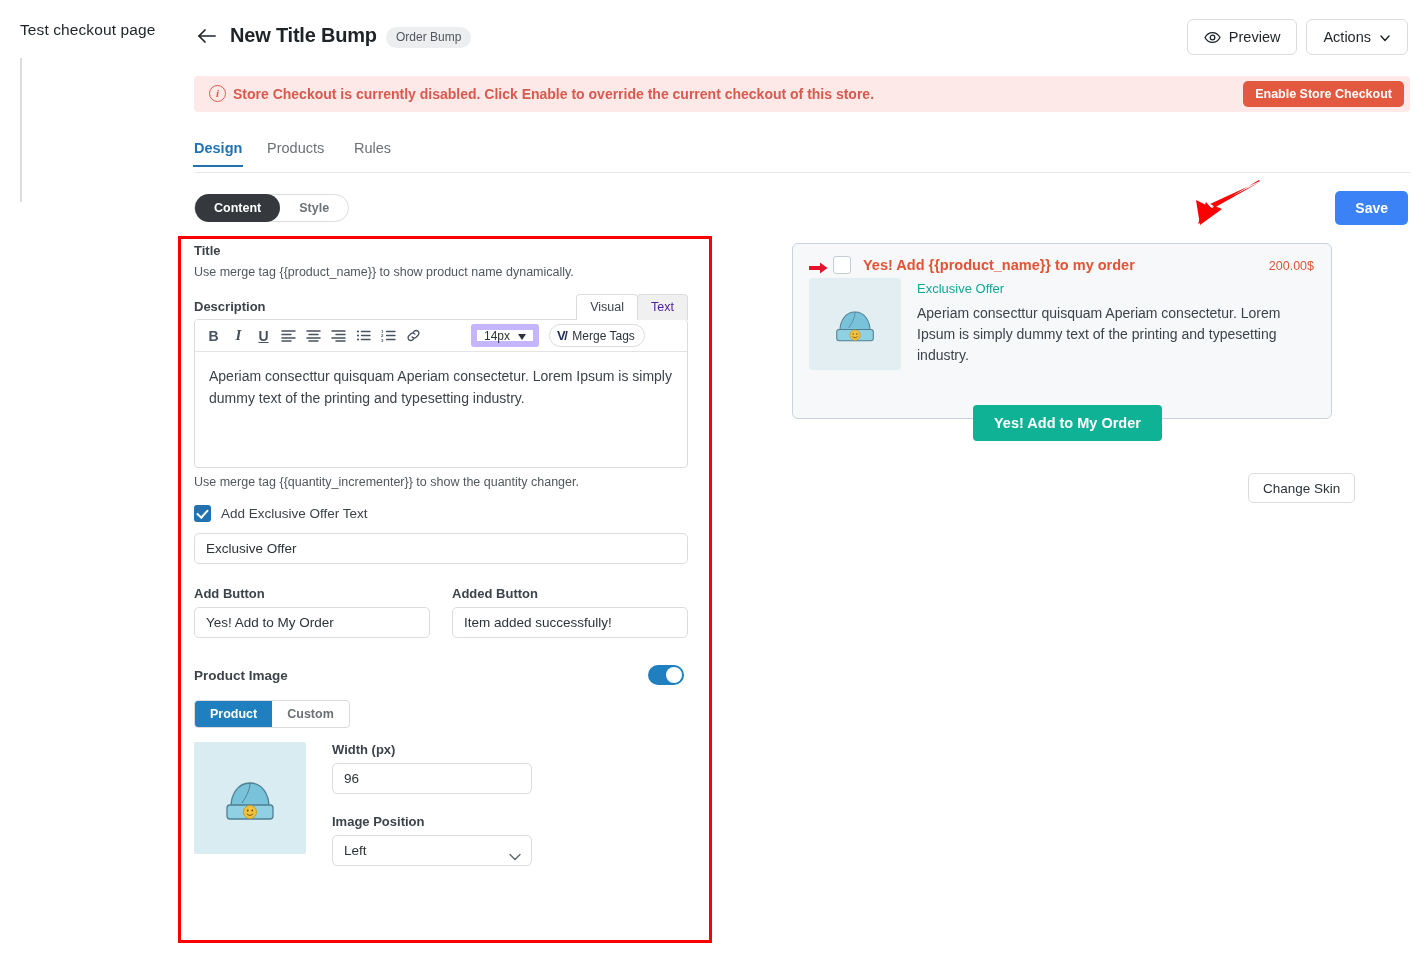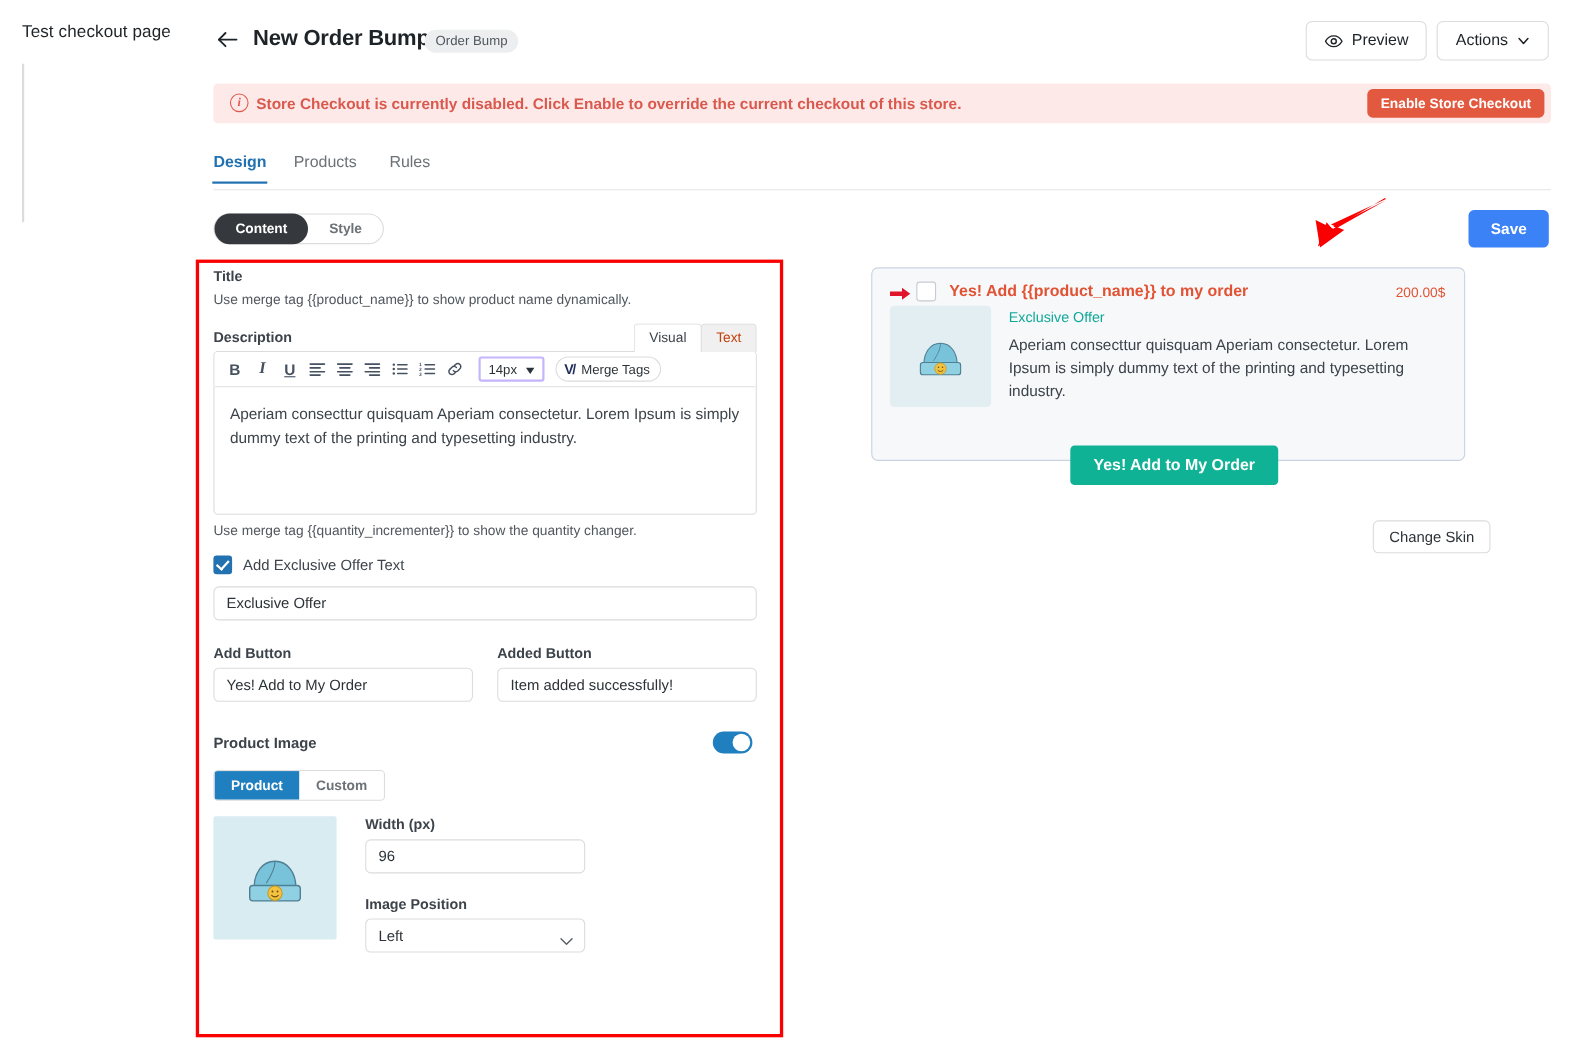--- a/index.html
+++ b/index.html
@@ -128,21 +128,21 @@
     padding: 0 11px; font-size: 13.5px; color: #2c3338; background: #fff;
     font-family: "Liberation Sans", sans-serif;
   }
   .helper { font-size: 12.5px; color: #50575e; margin-top: 7px; }
 
   .desc-head { position: relative; margin-top: 18px; height: 22px; }
   .desc-head .fld-label { position: absolute; left: 0; top: 2px; margin: 0; }
   .vt-tabs { position: absolute; right: 0; top: -3px; display: flex; }
   .vt {
     height: 26px; line-height: 25px; padding: 0 13px; font-size: 12.5px;
-    color: #c2410c; border: 1px solid #dcdcde; cursor: pointer;
+    color: #4c1d95; border: 1px solid #dcdcde; cursor: pointer;
     border-bottom: none; border-radius: 4px 4px 0 0; background: #f0f0f1;
   }
   .vt.active { background: #fff; color: #3c434a; }
   .vt + .vt { margin-left: -1px; }
 
   .editor {
     border: 1px solid #dcdcde; border-radius: 4px; background: #fff;
     margin-top: 0; overflow: hidden;
   }
   .toolbar {
@@ -152,22 +152,22 @@
   .tb-btn {
     width: 23px; height: 23px; display: flex; align-items: center;
     justify-content: center; cursor: pointer; color: #46525f;
     font-size: 14px; font-weight: 700;
   }
   .tb-btn.ital { font-style: italic; font-family: "Liberation Serif", serif; font-size: 15px;}
   .tb-btn.und { text-decoration: underline; }
   .tb-sep { width: 6px; }
   .size-sel {
     display: inline-flex; align-items: center; gap: 8px;
-    height: 23px; padding: 0 7px; border: 2px solid #c4b5fd; border-radius: 3px;
-    font-size: 12px; color: #2c3338; cursor: pointer; background: #fff;
+    height: 23px; padding: 0 7px; border: 6px solid #c4b5fd; border-radius: 3px;
+    font-size: 12px; color: #2c3338; cursor: pointer; background: #fff; margin-left: 36px;
   }
   .merge-btn {
     display: inline-flex; align-items: center; gap: 6px;
     height: 23px; padding: 0 9px 0 7px; border: 1px solid #dcdcde;
     border-radius: 12px; font-size: 12px; color: #2c3338; cursor: pointer; background:#fff;
   }
   .mt-logo { font-weight: 800; color: #1f2e5a; font-size: 13px; letter-spacing: -1.5px;
              font-family: "Liberation Sans", sans-serif; }
   .editor-body {
     min-height: 115px; padding: 13px 14px; font-size: 14px; line-height: 22px;
@@ -280,21 +280,21 @@
     <div class="sidebar-rail"></div>
   </div>
 
   <div class="header">
     <span class="back-arrow">
       <svg width="24" height="24" viewBox="0 0 24 24" fill="none" stroke="#1d2327" stroke-width="1.7" stroke-linecap="round" stroke-linejoin="round">
         <line x1="20" y1="12" x2="4" y2="12"></line>
           <polyline points="10,6 4,12 10,18"></polyline>
       </svg>
     </span>
-    <div class="page-title">New Order Bump</div>
+    <div class="page-title">New Title Bump</div>
     <div class="badge-type">Order Bump</div>
 
     <div class="hdr-btns">
       <button class="btn-outline">
         <span class="eye-icon">
           <svg width="17" height="13" viewBox="0 0 17 13" fill="none" stroke="#1d2327" stroke-width="1.3">
             <path d="M1 6.5C2.8 3.2 5.5 1.6 8.5 1.6s5.7 1.6 7.5 4.9c-1.8 3.3-4.5 4.9-7.5 4.9S2.8 9.8 1 6.5z"></path>
             <circle cx="8.5" cy="6.5" r="2.3"></circle>
           </svg>
         </span>

